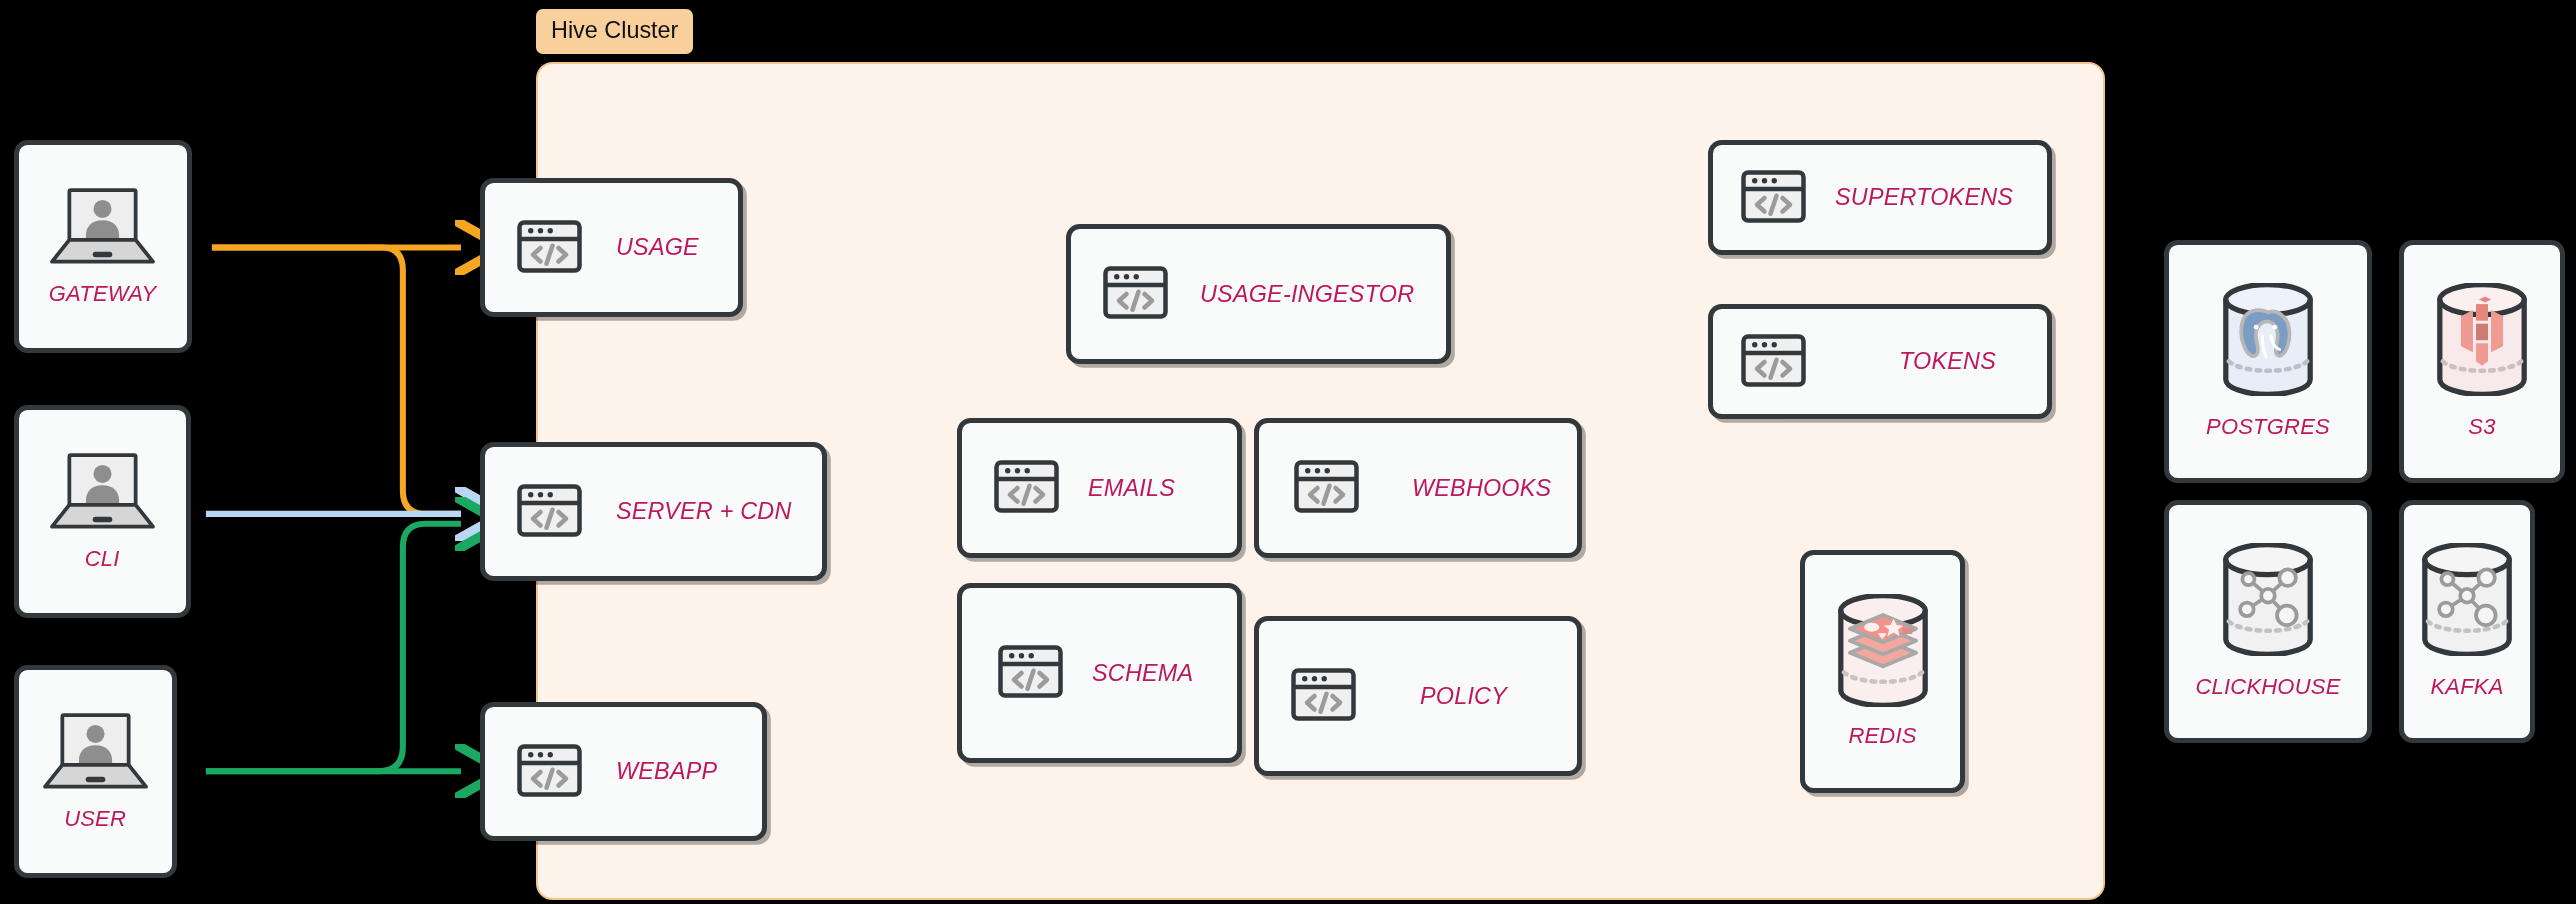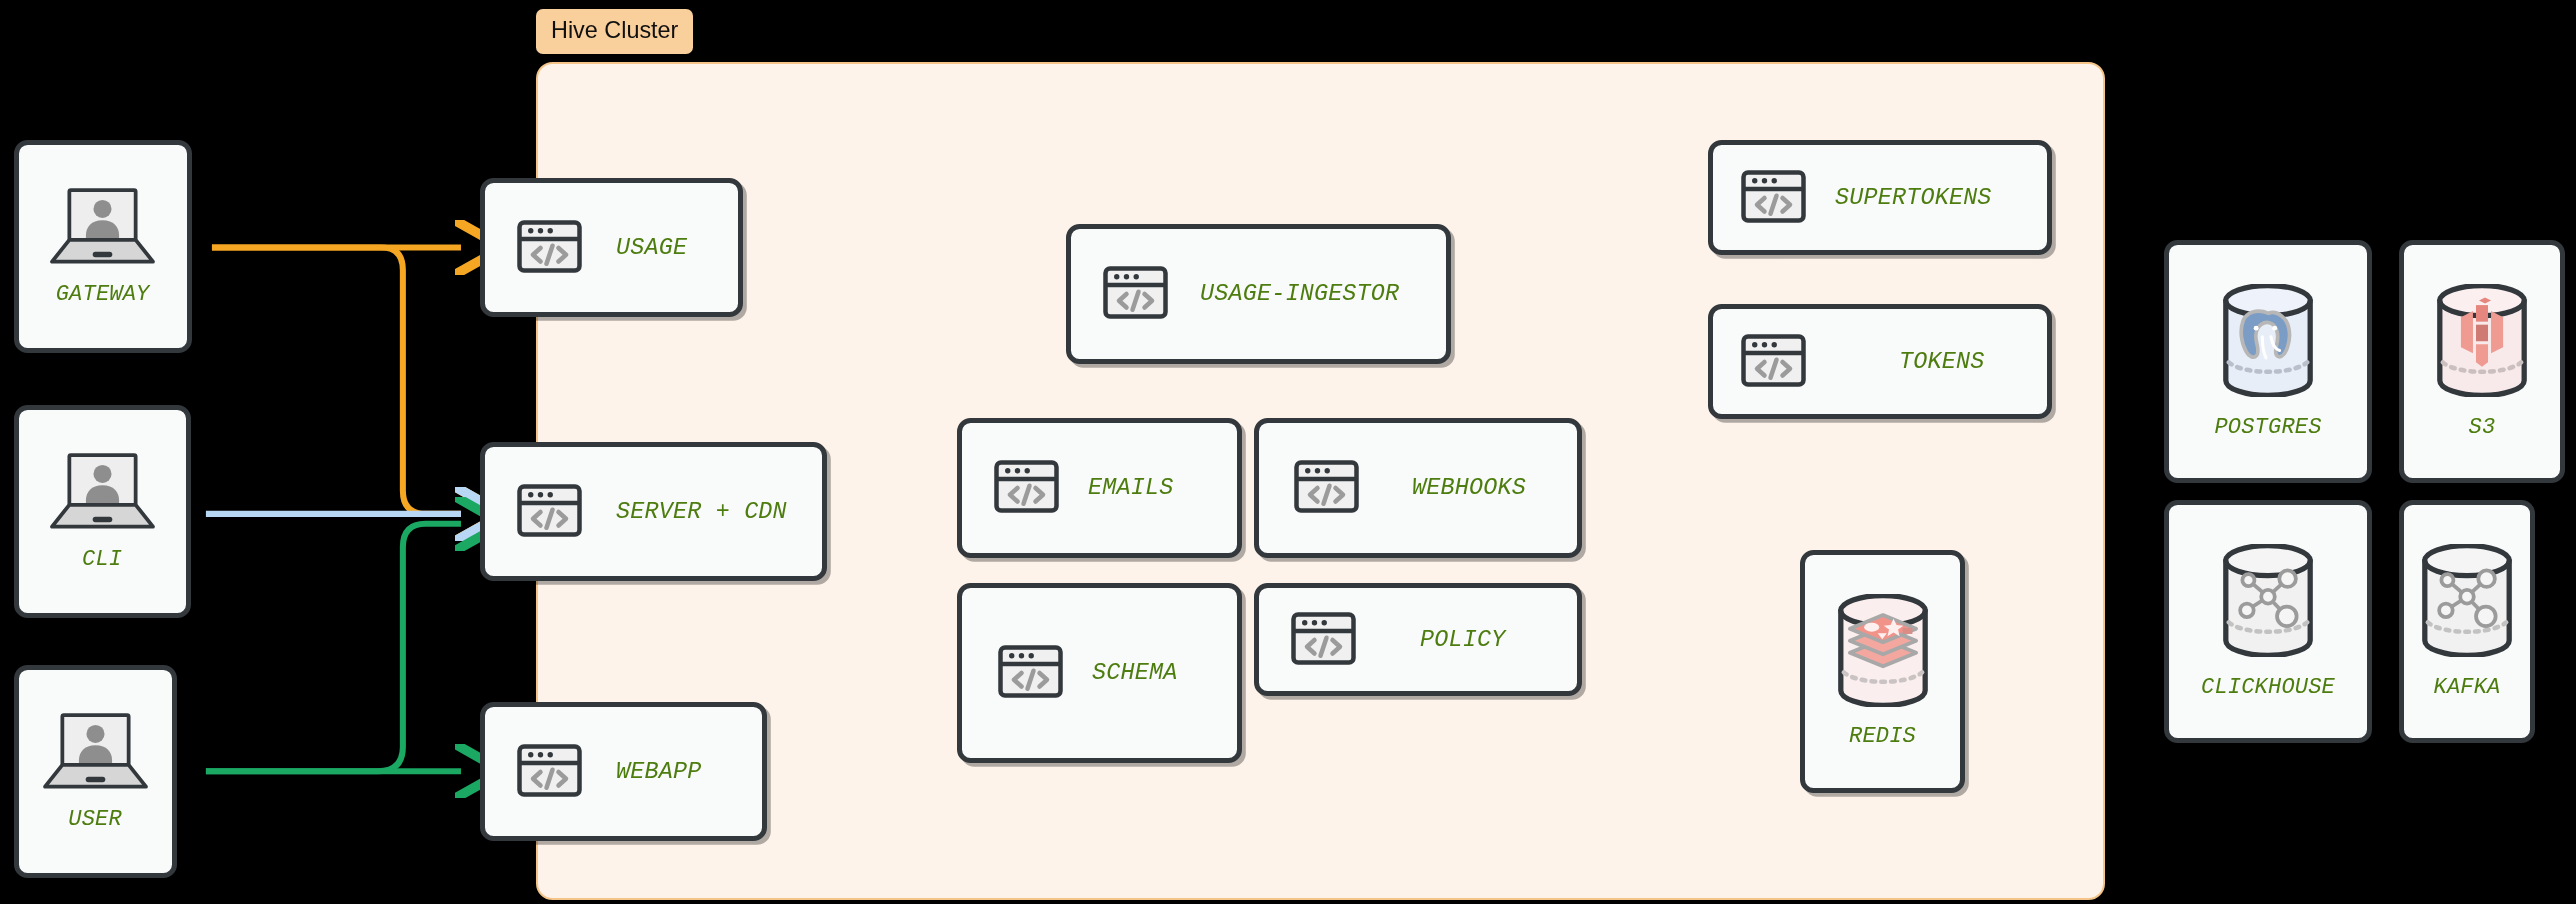--- a/index.html
+++ b/index.html
@@ -61,24 +61,23 @@
     justify-content: center;
   }
   .node-h {           
     flex-direction: row;
   }
   .node-v {           
     flex-direction: column;
   }
   .node-label {
     font-style: italic;
-    color: #4d7c0f;
+    color: #be185d;
     white-space: nowrap;
     letter-spacing: 0.2px;
-    font-family: Liberation Mono, monospace;
   }
   .node-h .node-label { font-size: 23.4px; }
   .node-v .node-label { font-size: 22px; }
 
   
   .svc-icon { flex: none; }
 
   
   .laptop-icon { flex: none; }
 
@@ -273,21 +272,21 @@
         <circle cx="34" cy="25" r="3.6" fill="#33383d"></circle>
         <circle cx="47" cy="25" r="3.6" fill="#33383d"></circle>
         <path d="M34,48 L24,57 L34,66" fill="none" stroke="#9b9b9b" stroke-width="6" stroke-linecap="round" stroke-linejoin="round"></path>
         <path d="M58,48 L68,57 L58,66" fill="none" stroke="#9b9b9b" stroke-width="6" stroke-linecap="round" stroke-linejoin="round"></path>
         <line x1="50" y1="45" x2="42" y2="69" stroke="#9b9b9b" stroke-width="6" stroke-linecap="round"></line>
       </svg>
     </span>
     <span class="node-label" style="margin-left:27px;">SCHEMA</span>
   </div>
 
-  <div class="node node-h" style="left:1254px; top:583px; width:328px; height:113px; justify-content:flex-start; padding-left:30px;">
+  <div class="node node-h" style="left:1254px; top:616px; width:328px; height:160px; justify-content:flex-start; padding-left:30px;">
     <span class="svc-icon">
       <svg width="69" height="69" viewBox="0 0 92 92">
         <rect x="6" y="14" width="80" height="64" rx="6" fill="#f0f0f0" stroke="#33383d" stroke-width="6"></rect>
         <line x1="6" y1="36" x2="86" y2="36" stroke="#33383d" stroke-width="6"></line>
         <circle cx="21" cy="25" r="3.6" fill="#33383d"></circle>
         <circle cx="34" cy="25" r="3.6" fill="#33383d"></circle>
         <circle cx="47" cy="25" r="3.6" fill="#33383d"></circle>
         <path d="M34,48 L24,57 L34,66" fill="none" stroke="#9b9b9b" stroke-width="6" stroke-linecap="round" stroke-linejoin="round"></path>
         <path d="M58,48 L68,57 L58,66" fill="none" stroke="#9b9b9b" stroke-width="6" stroke-linecap="round" stroke-linejoin="round"></path>
         <line x1="50" y1="45" x2="42" y2="69" stroke="#9b9b9b" stroke-width="6" stroke-linecap="round"></line>

